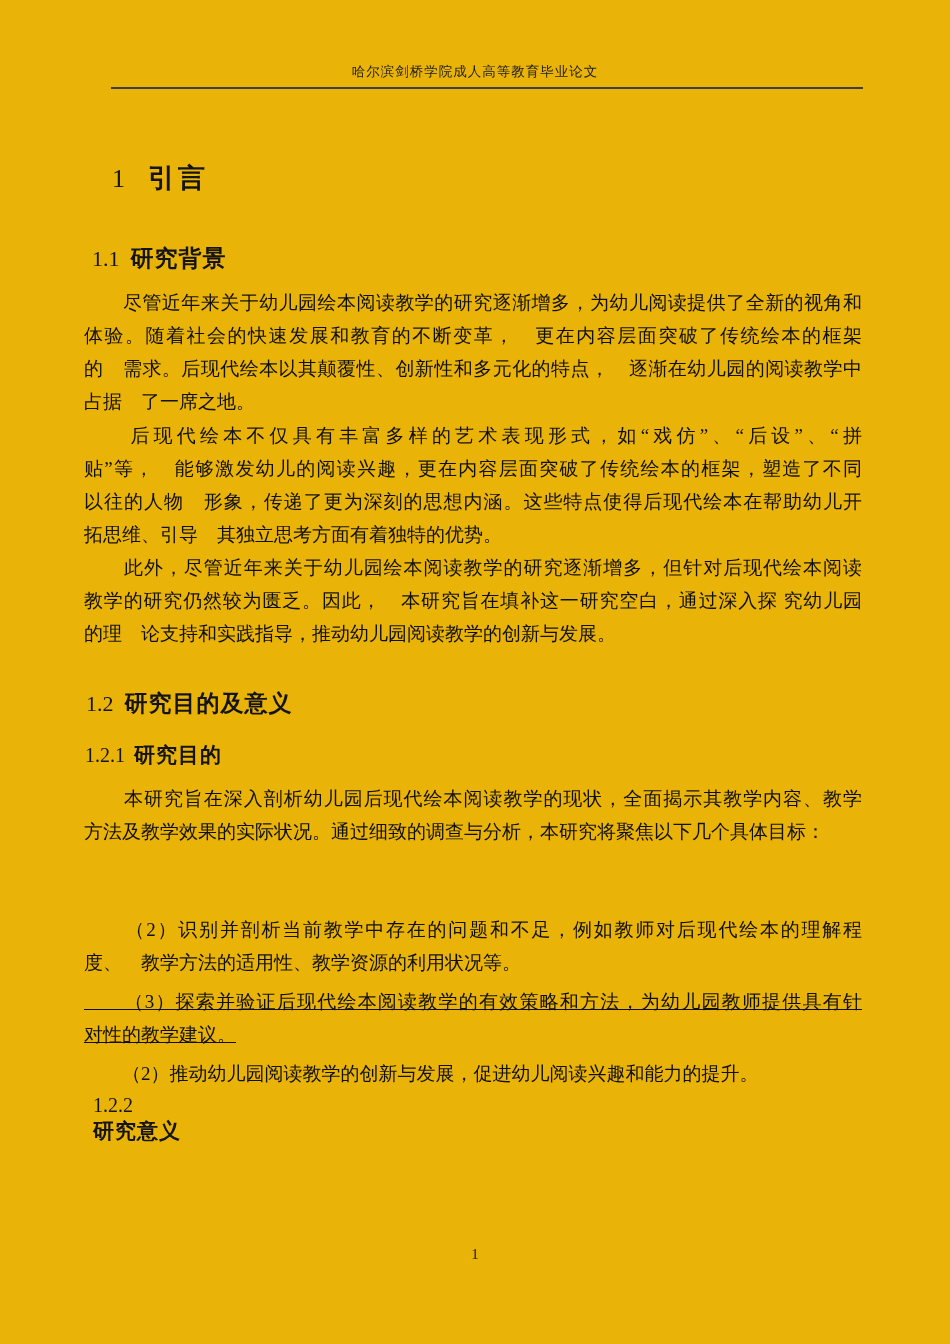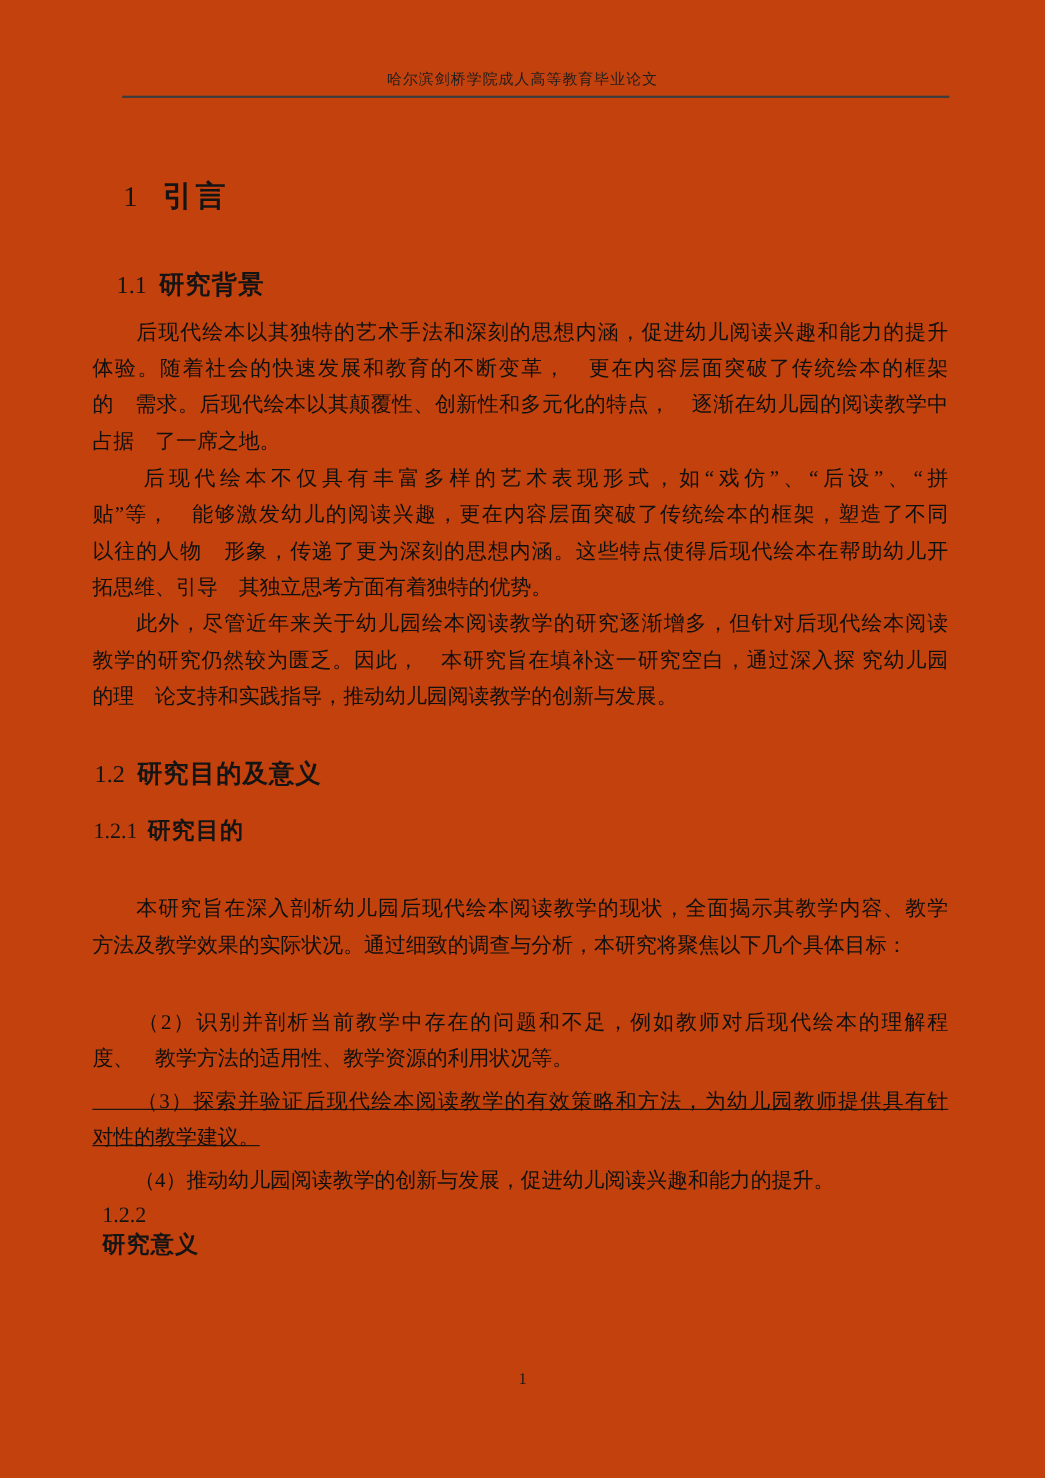--- a/index.html
+++ b/index.html
@@ -1,20 +1,20 @@
 <!DOCTYPE html>
 <html><head>
 <meta charset="utf-8">
 <style>
   html, body { margin: 0; padding: 0; background: #e8e8e8; }
   .page {
     position: relative;
     width: 950px;
     height: 1344px;
-    background: #c2410c;
+    background: #eab308;
     overflow: hidden;
     font-family: "Liberation Serif", "DejaVu Serif", serif;
     color: #141414;
   }
 
   
   .running-header {
     position: absolute;
     top: 63px; left: 0; width: 950px;
     text-align: center;
@@ -35,21 +35,21 @@
   .heading .num { font-family: "Liberation Serif", "DejaVu Serif", serif; font-weight: 400; }
   .heading .txt { font-family: "Liberation Sans", "DejaVu Sans", sans-serif; font-weight: 700; }
 
   .h1 { top: 160px; left: 112px; height: 40px; }
   .h1 .num { font-size: 26px; }
   .h1 .txt { font-size: 27px; margin-left: 23px; letter-spacing: 3px; }
 
   .h2 { height: 36px; }
   .h2 .num { font-size: 22px; }
   .h2 .txt { font-size: 23px; margin-left: 11px; letter-spacing: 1px; }
-  .h2-11 { top: 243px; left: 106px; }
+  .h2-11 { top: 243px; left: 92px; }
   .h2-12 { top: 688px; left: 86px; }
 
   .h3 { height: 32px; }
   .h3 .num { font-size: 20px; }
   .h3 .txt { font-size: 21px; margin-left: 9px; letter-spacing: 1px; }
   .h3-121 { top: 741px; left: 85px; }
   .h3-122 { top: 1094px; left: 84px; flex-direction: column; }
 
   
   .para {
@@ -61,21 +61,21 @@
   .tline {
     line-height: 33px;
     text-align: justify;
     text-align-last: justify;
   }
   .tline.tlast { text-align-last: left; }
 
   .para1 { top: 286px; }
   .para2 { top: 419px; }
   .para3 { top: 551px; }
-  .para4 { top: 810px; }
+  .para4 { top: 782px; }
   .item1 { top: 845px; }
   .item2 { top: 913px; }
   .item3 { top: 985px; text-decoration: underline; }
   .item4 { top: 1057px; }
 
   .page-number {
     position: absolute;
     top: 1246px; left: 0; width: 950px;
     text-align: center;
     font-size: 15px;
@@ -96,21 +96,21 @@
     <span class="num">1</span>
     <span class="txt">引言</span>
   </div>
 
   <div class="heading h2 h2-11">
     <span class="num">1.1</span>
     <span class="txt">研究背景</span>
   </div>
 
   <div class="para para1">
-      <div class="tline">　　后现代绘本以其独特的艺术手法和深刻的思想内涵，促进幼儿阅读兴趣和能力的提升</div>
+      <div class="tline">　　尽管近年来关于幼儿园绘本阅读教学的研究逐渐增多，为幼儿阅读提供了全新的视角和</div>
       <div class="tline">体验。随着社会的快速发展和教育的不断变革，　更在内容层面突破了传统绘本的框架</div>
       <div class="tline">的　需求。后现代绘本以其颠覆性、创新性和多元化的特点，　逐渐在幼儿园的阅读教学中</div>
       <div class="tline tlast">占据　了一席之地。</div>
     </div>
   <div class="para para2">
       <div class="tline">　　后现代绘本不仅具有丰富多样的艺术表现形式，如“戏仿”、“后设”、“拼</div>
       <div class="tline">贴”等，　能够激发幼儿的阅读兴趣，更在内容层面突破了传统绘本的框架，塑造了不同</div>
       <div class="tline">以往的人物　形象，传递了更为深刻的思想内涵。这些特点使得后现代绘本在帮助幼儿开</div>
       <div class="tline tlast">拓思维、引导　其独立思考方面有着独特的优势。</div>
     </div>
@@ -136,21 +136,21 @@
     </div>
   <div class="para item2">
       <div class="tline">　　（2）识别并剖析当前教学中存在的问题和不足，例如教师对后现代绘本的理解程</div>
       <div class="tline tlast">度、　教学方法的适用性、教学资源的利用状况等。</div>
     </div>
   <div class="para item3">
       <div class="tline">　　（3）探索并验证后现代绘本阅读教学的有效策略和方法，为幼儿园教师提供具有针</div>
       <div class="tline tlast">对性的教学建议。</div>
     </div>
   <div class="para item4">
-      <div class="tline tlast">　　（4）推动幼儿园阅读教学的创新与发展，促进幼儿阅读兴趣和能力的提升。</div>
+      <div class="tline tlast">　　（2）推动幼儿园阅读教学的创新与发展，促进幼儿阅读兴趣和能力的提升。</div>
     </div>
 
   <div class="heading h3 h3-122">
     <span class="num">1.2.2</span>
     <span class="txt">研究意义</span>
   </div>
 
   <div class="page-number">1</div>
 
 </div>

